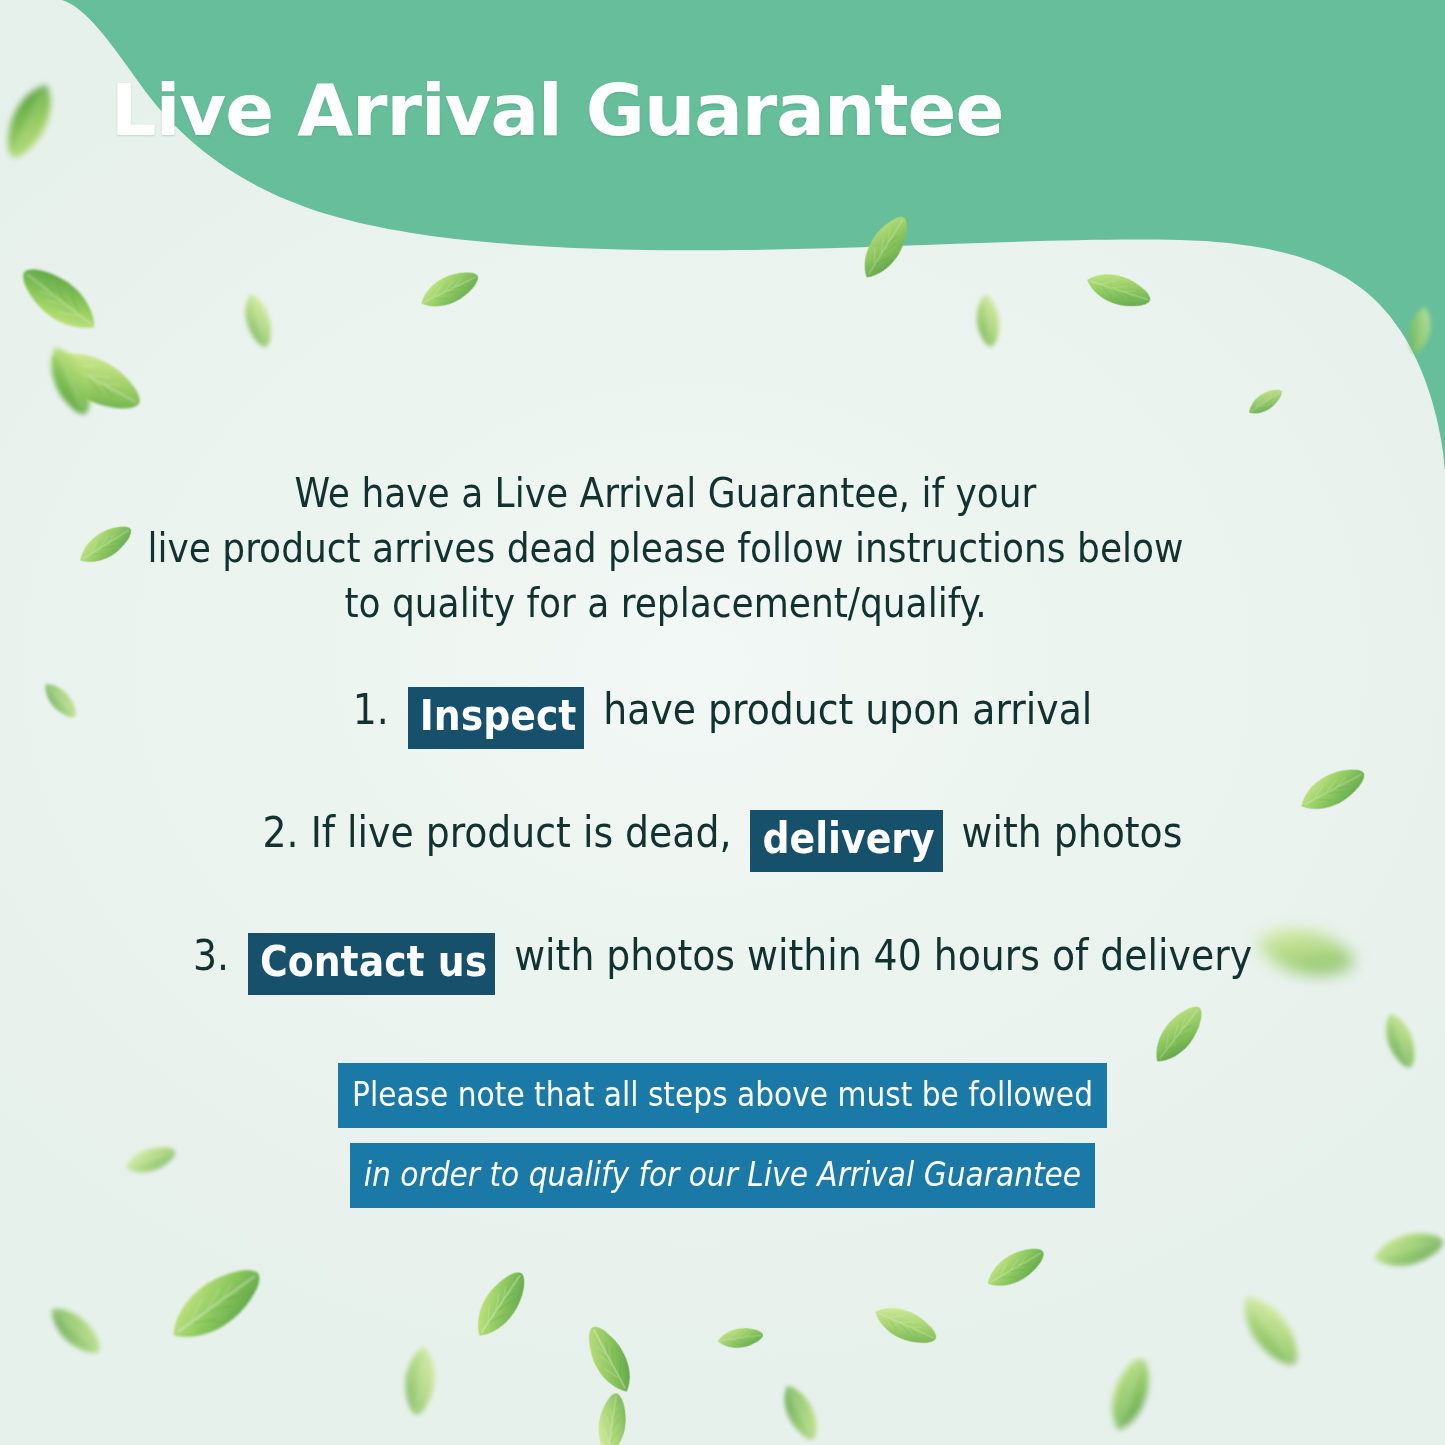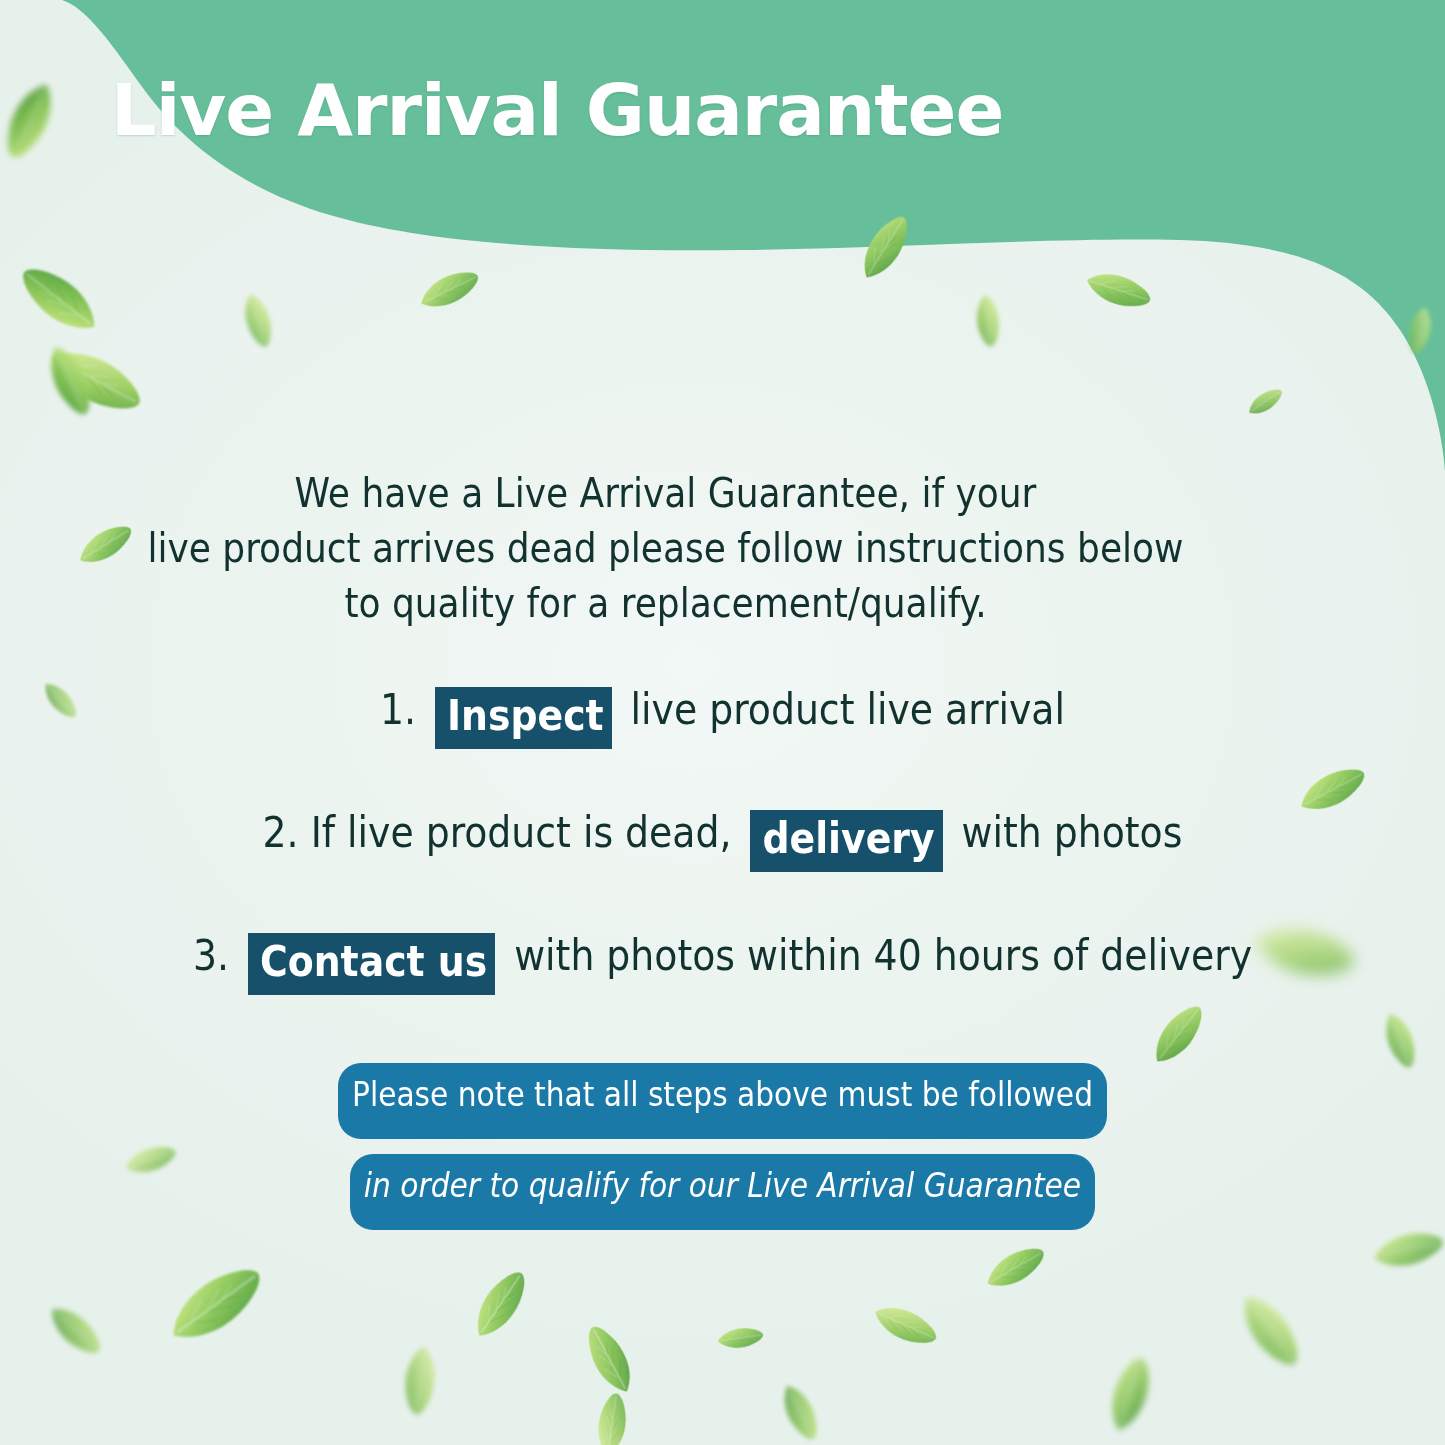--- a/index.html
+++ b/index.html
@@ -123,23 +123,22 @@
     text-align: center;
   }
   .note-box {
     display: inline-block;
     background: #1a79a7;
     color: #ffffff;
     font-family: "DejaVu Sans Condensed", "Liberation Sans Narrow", "Liberation Sans", sans-serif;
     font-size: 33px;
     font-weight: 500;
     line-height: 40px;
-    padding: 12px 14px 24px 14px;
+    padding: 12px 14px 13px 14px;
     white-space: nowrap;
-    border-radius: 23px;
   }
   .note-row { display:block; }
   .note-row + .note-row { margin-top: 15px; font-style: italic; }
 </style>
 </head>
 <body>
 
 <div id="poster">
 
   <svg class="header-blob" viewBox="0 0 1445 470" preserveAspectRatio="none" xmlns="http://www.w3.org/2000/svg">
@@ -300,21 +299,21 @@
       <span class="intro-line">We have a Live Arrival Guarantee, if your</span>
       <span class="intro-line">live product arrives dead please follow instructions below</span>
       <span class="intro-line">to quality for a replacement/qualify.</span>
     </div>
 
     <div class="steps">
 
       <div class="step">
         <span class="num">1.</span>
         <span class="hl">Inspect</span>
-        <span>live product live arrival</span>
+        <span>have product upon arrival</span>
       </div>
 
       <div class="step">
         <span class="num">2.</span>
         <span>If live product is dead,</span>
         <span class="hl">delivery</span>
         <span>with photos</span>
       </div>
 
       <div class="step">

